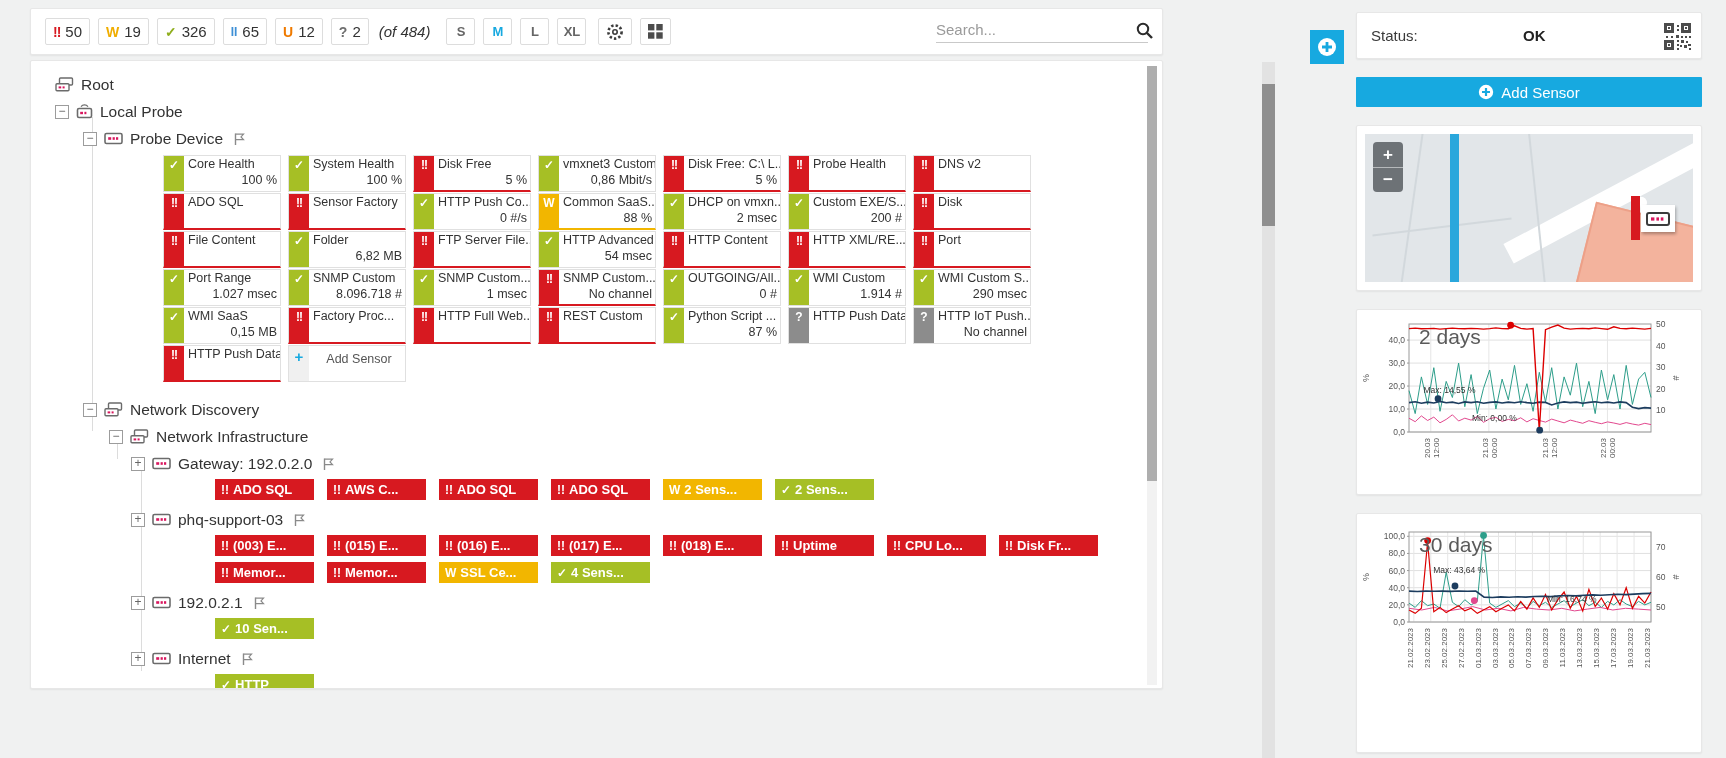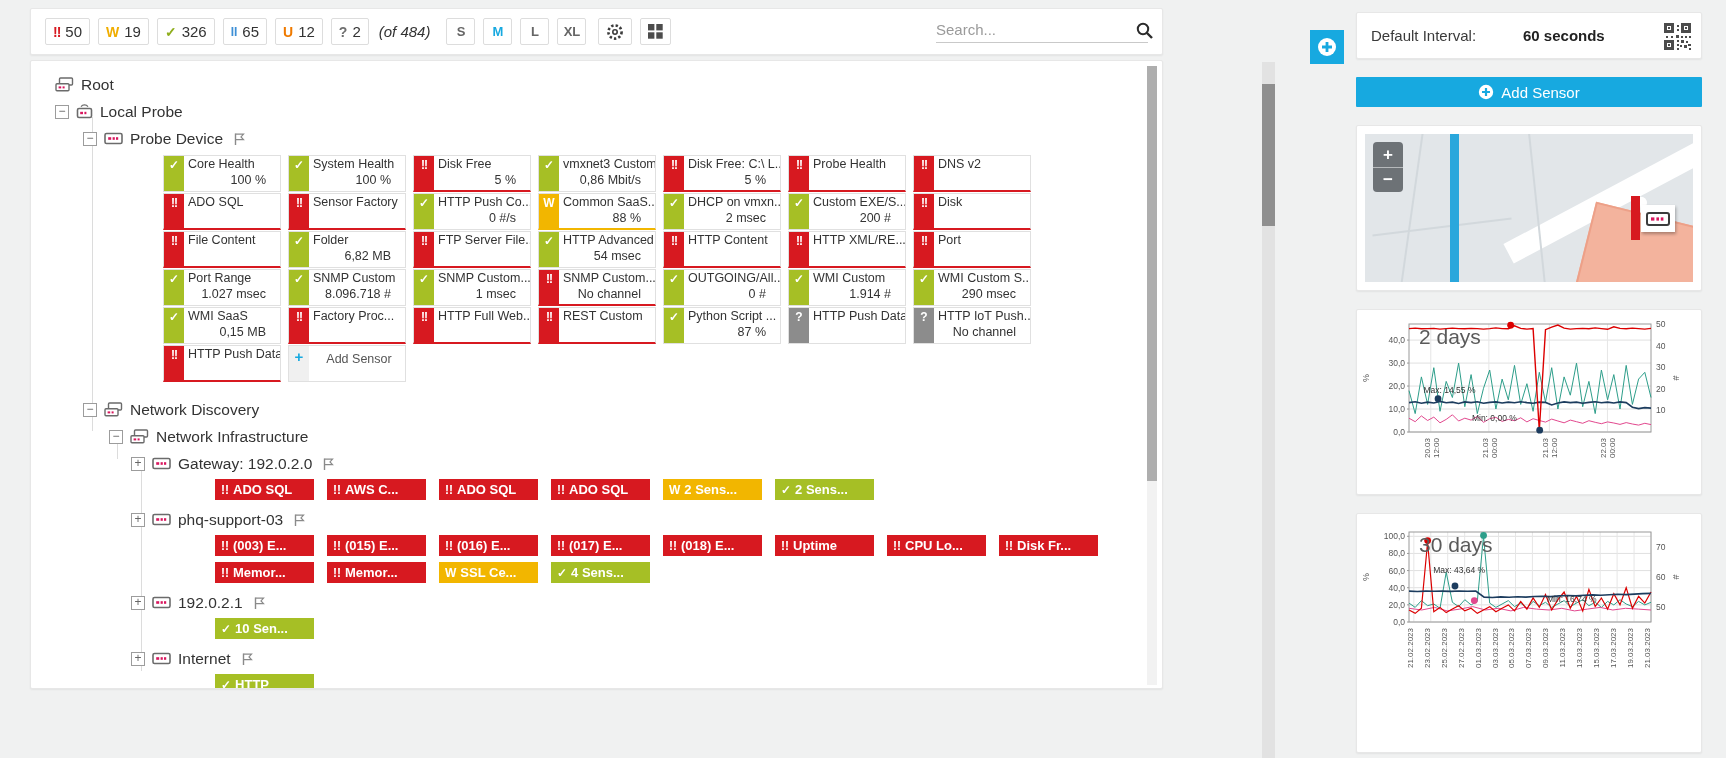--- a/index.html
+++ b/index.html
@@ -37,21 +37,21 @@
   .ticon { display:inline-flex; align-items:center; flex:0 0 auto; }
   .flagic { display:inline-flex; margin-left:3px; }
   .guide { position:absolute; width:1px; background:#dcdcdc; z-index:1; }
 
   .tilegrid { display:grid; grid-template-columns:repeat(7,118px); gap:1px 7px; margin:3px 0 14px 132px; }
   .tile { width:118px; height:37px; background:#fff; border:1px solid #e0e0e0; position:relative;
     font-size:12.5px; color:#333; cursor:pointer; overflow:hidden; }
   .strip { position:absolute; left:0; top:0; bottom:0; width:20px; color:#fff; font-weight:bold;
     font-size:12px; display:flex; justify-content:center; padding-top:2px; }
   .tlabel { margin-left:24px; margin-top:1px; white-space:nowrap; overflow:hidden; }
-  .tvalue { position:absolute; right:14px; top:17px; }
+  .tvalue { position:absolute; right:3px; top:17px; }
   .s-down .strip { background:#d71920; letter-spacing:-1px; }
   .s-down { border-bottom:2px solid #d71920; }
   .s-up .strip { background:#a6bf25; }
   .s-warn .strip { background:#f2b600; }
   .s-warn { border-bottom:2px solid #f2b600; }
   .s-unk .strip { background:#8c8c8c; }
   .s-add .strip { background:#f0f0f0; color:#17a9e0; font-size:15px; }
   .s-add .tlabel { color:#555; text-align:center; margin-top:6px; }
 
   .chiprow { display:flex; gap:13px; margin:2px 0 6px 184px; position:relative; z-index:2; }
@@ -587,22 +587,22 @@
   <svg width="20" height="20" viewBox="0 0 20 20">
       <circle cx="10" cy="10" r="9" fill="#fff"></circle>
       <path d="M10 5 V15 M5 10 H15" stroke="#17a9e0" stroke-width="2.8"></path>
     </svg>
 </div>
 
 <div id="rightstack">
   <div id="statuscard" class="card">
     <div id="statusrows">
         <div class="srow">
-          <span class="lbl">Default Interval:</span>
-          <span class="val">60 seconds</span>
+          <span class="lbl">Status:</span>
+          <span class="val">OK</span>
         </div>
       </div>
     <span id="qr">
       <svg width="27" height="27" viewBox="0 0 27 27">
         <g fill="#4c4c4c">
           <rect x="0" y="0" width="10" height="10"></rect>
             <rect x="17" y="0" width="10" height="10"></rect>
             <rect x="0" y="17" width="10" height="10"></rect>
           <rect x="13" y="2" width="2" height="2"></rect>
             <rect x="13" y="6" width="2" height="2"></rect>

